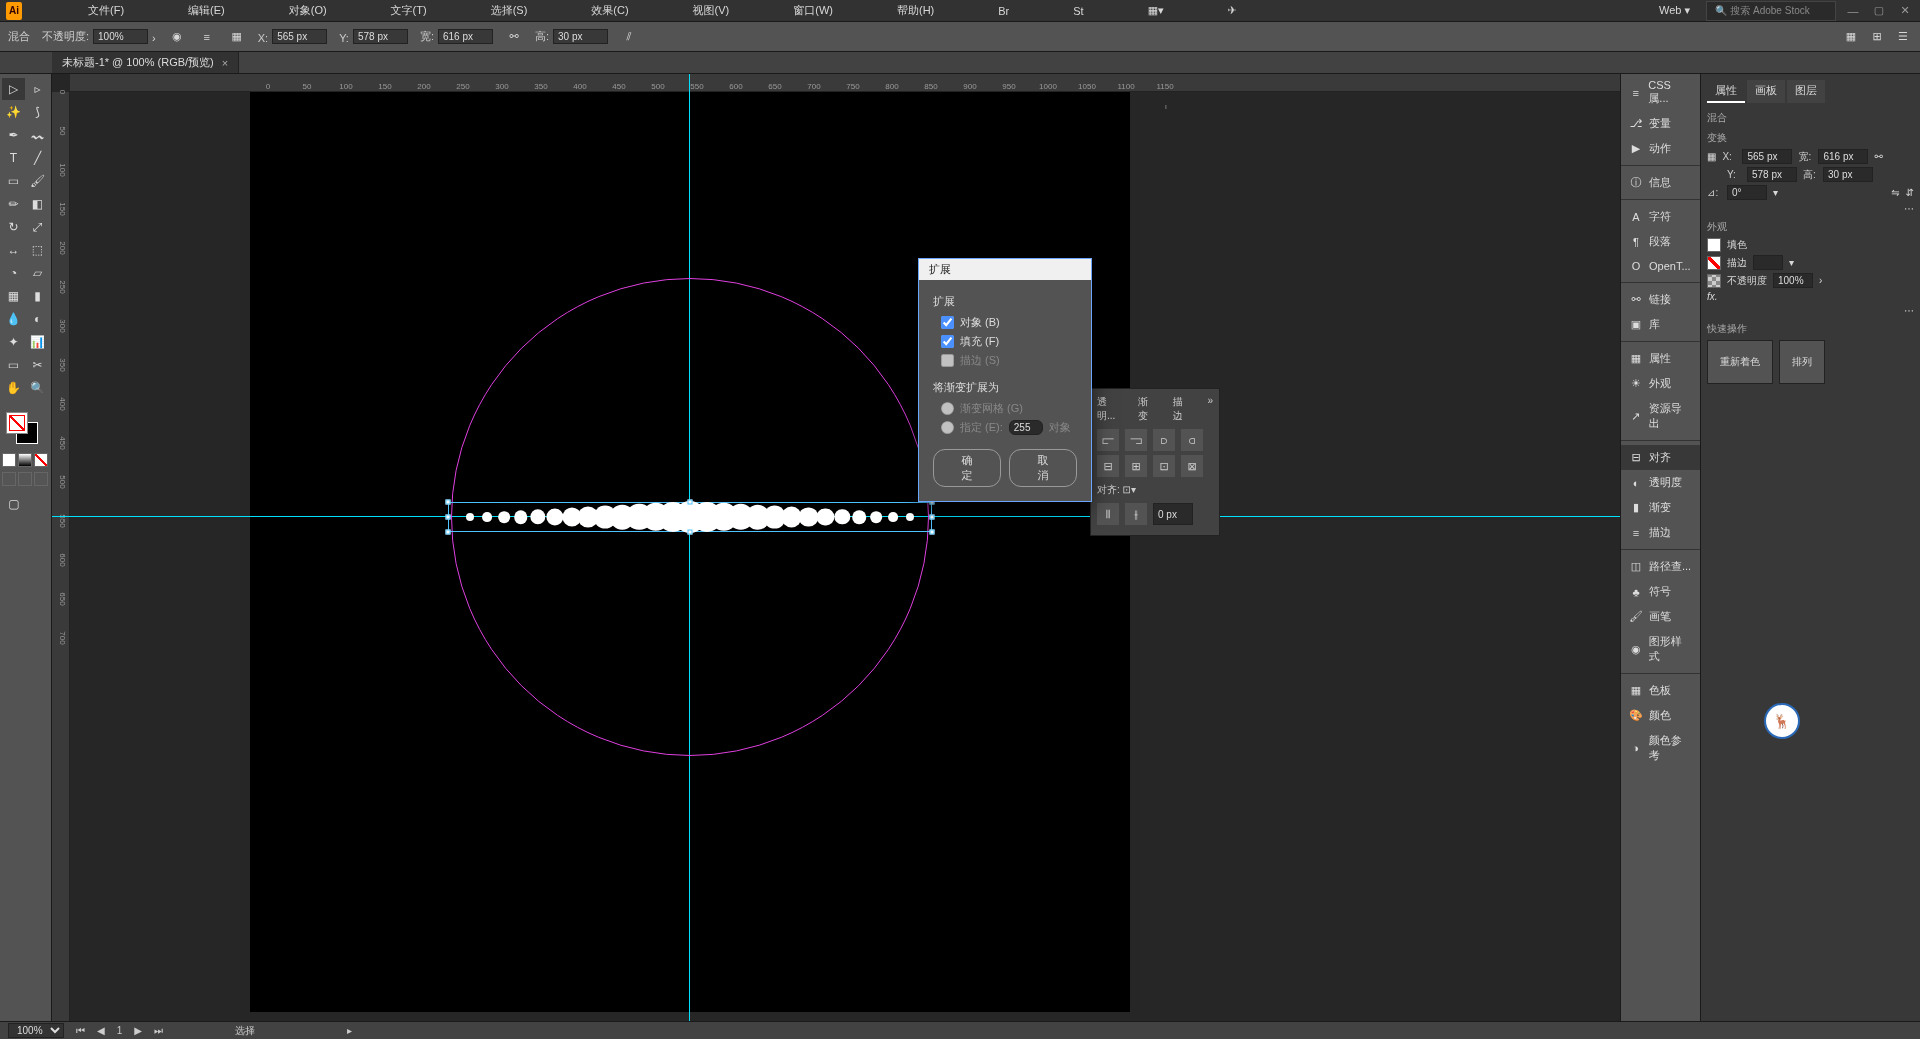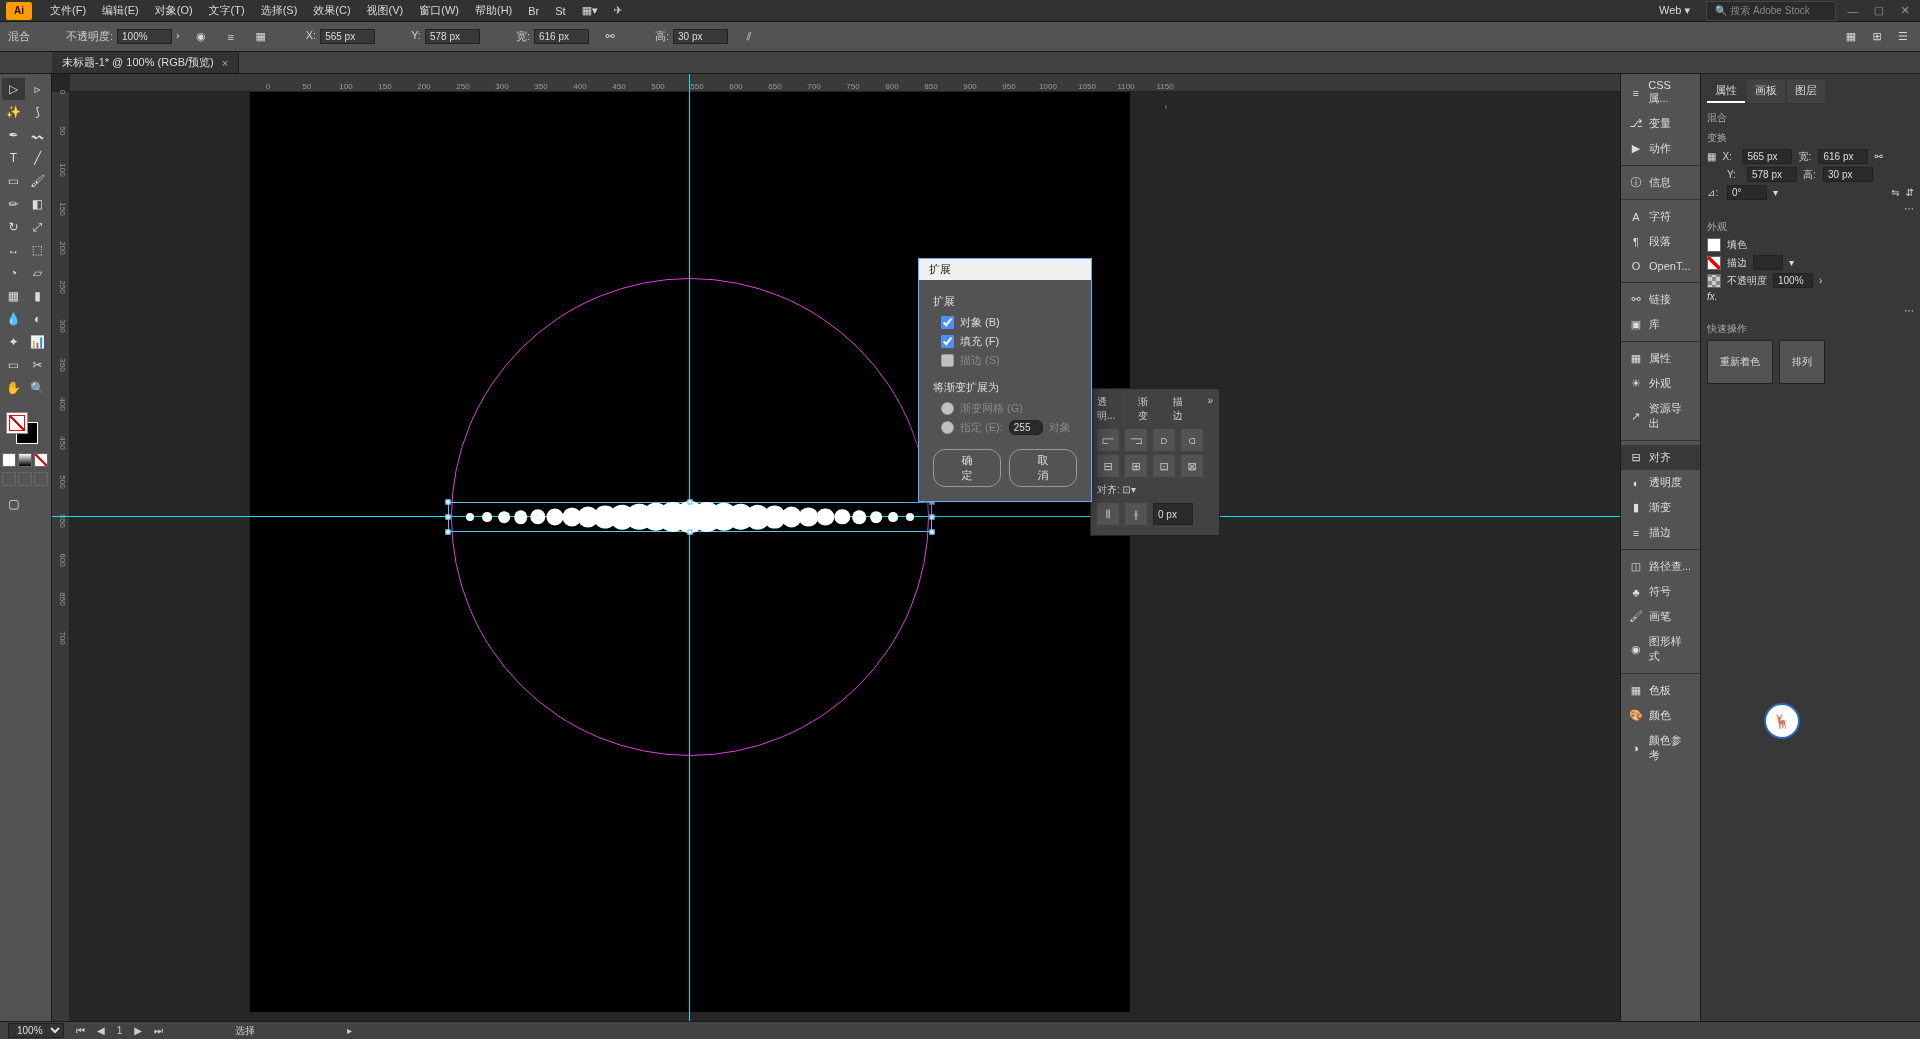--- a/index.html
+++ b/index.html
@@ -1,31 +1,31 @@
 <!DOCTYPE html>
 <html><head>
 <meta charset="utf-8">
 <style>
 * { margin: 0; padding: 0; box-sizing: border-box; font-family: "Microsoft YaHei", Arial, sans-serif; user-select: none; }
 body { background: #323232; color: #d8d8d8; font-size: 11px; overflow: hidden; width: 1920px; height: 1039px; position: relative; }
 
 
 .menubar { height: 22px; background: #323232; display: flex; align-items: center; padding: 0 6px; border-bottom: 1px solid #1a1a1a; }
-.app-icon { width: 26px; height: 18px; background: #ff9a00; color: #330000; font-weight: bold; font-size: 10px; display: flex; align-items: center; justify-content: center; margin-right: 10px; border-radius: 2px; }
-.menu-item { padding: 0 8px; font-size: 11px; cursor: pointer; }
+.app-icon { width: 16px; height: 18px; background: #ff9a00; color: #330000; font-weight: bold; font-size: 10px; display: flex; align-items: center; justify-content: center; margin-right: 10px; border-radius: 2px; }
+.menu-item { padding: 0 8px; font-size: 11px; cursor: pointer; margin-left: 48px; }
 .menubar-right { margin-left: auto; display: flex; align-items: center; gap: 8px; }
 .workspace-label { padding: 2px 8px; }
 .search-box { background: #2a2a2a; padding: 2px 8px; font-size: 10px; color: #888; width: 130px; border: 1px solid #444; }
 .win-btn { width: 18px; height: 14px; display: flex; align-items: center; justify-content: center; font-size: 11px; color: #999; }
 
 
 .controlbar { height: 30px; background: #535353; display: flex; align-items: center; padding: 0 8px; gap: 12px; border-bottom: 1px solid #1a1a1a; font-size: 11px; }
 .ctrl-label { color: #ccc; }
 .ctrl-input { background: #383838; border: 1px solid #222; color: #ddd; padding: 1px 4px; width: 55px; font-size: 10px; }
-.ctrl-group { display: flex; align-items: flex-start; gap: 4px; margin-left: 24px; }
+.ctrl-group { display: flex; align-items: flex-end; gap: 4px; }
 .ctrl-icon { width: 18px; height: 18px; display: flex; align-items: center; justify-content: center; }
 
 
 .tabbar { height: 22px; background: #424242; display: flex; align-items: stretch; padding-left: 52px; border-bottom: 1px solid #1a1a1a; }
 .doc-tab { background: #323232; padding: 0 10px; display: flex; align-items: center; gap: 8px; font-size: 11px; color: #ddd; border-right: 1px solid #222; }
 .tab-close { font-size: 11px; color: #aaa; }
 
 
 .main { display: flex; height: calc(100% - 22px - 30px - 22px - 18px); }
 

